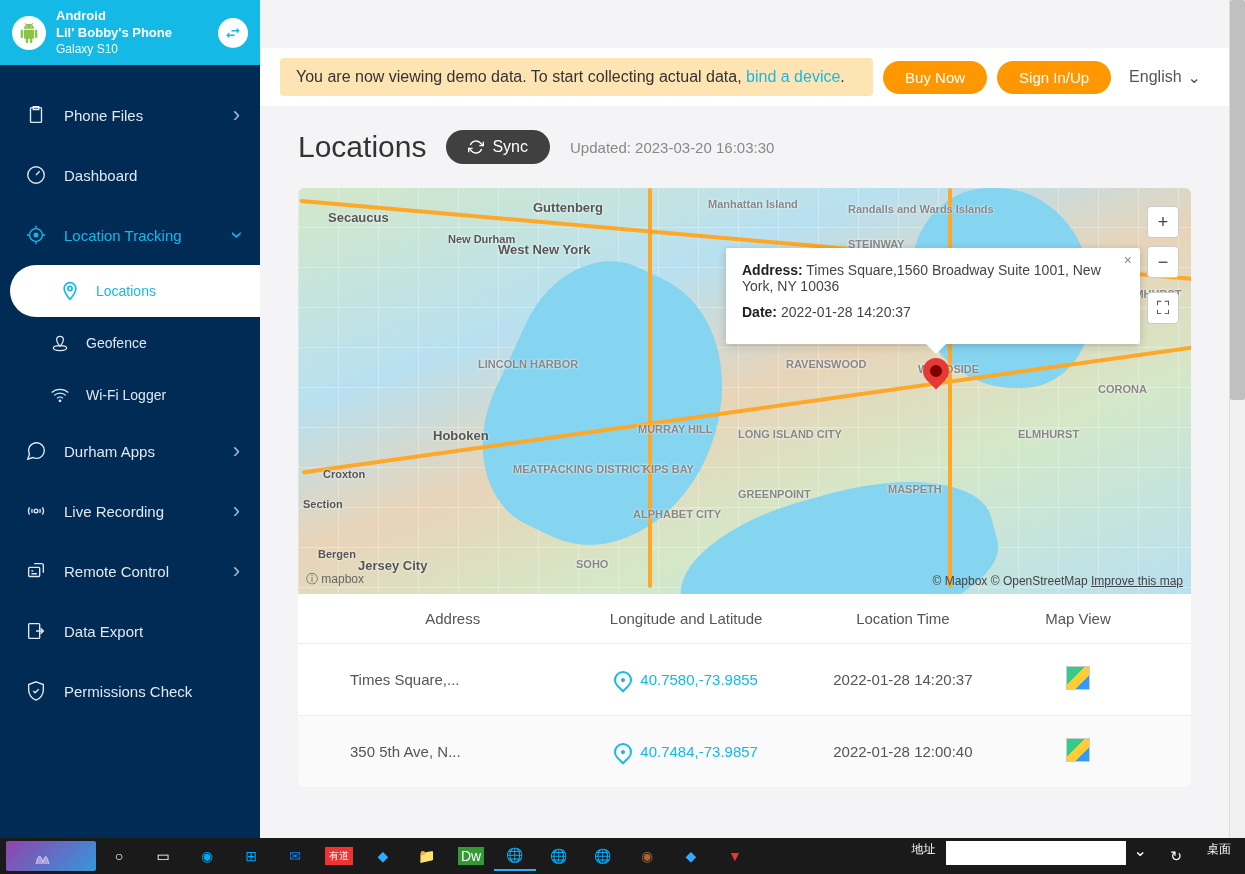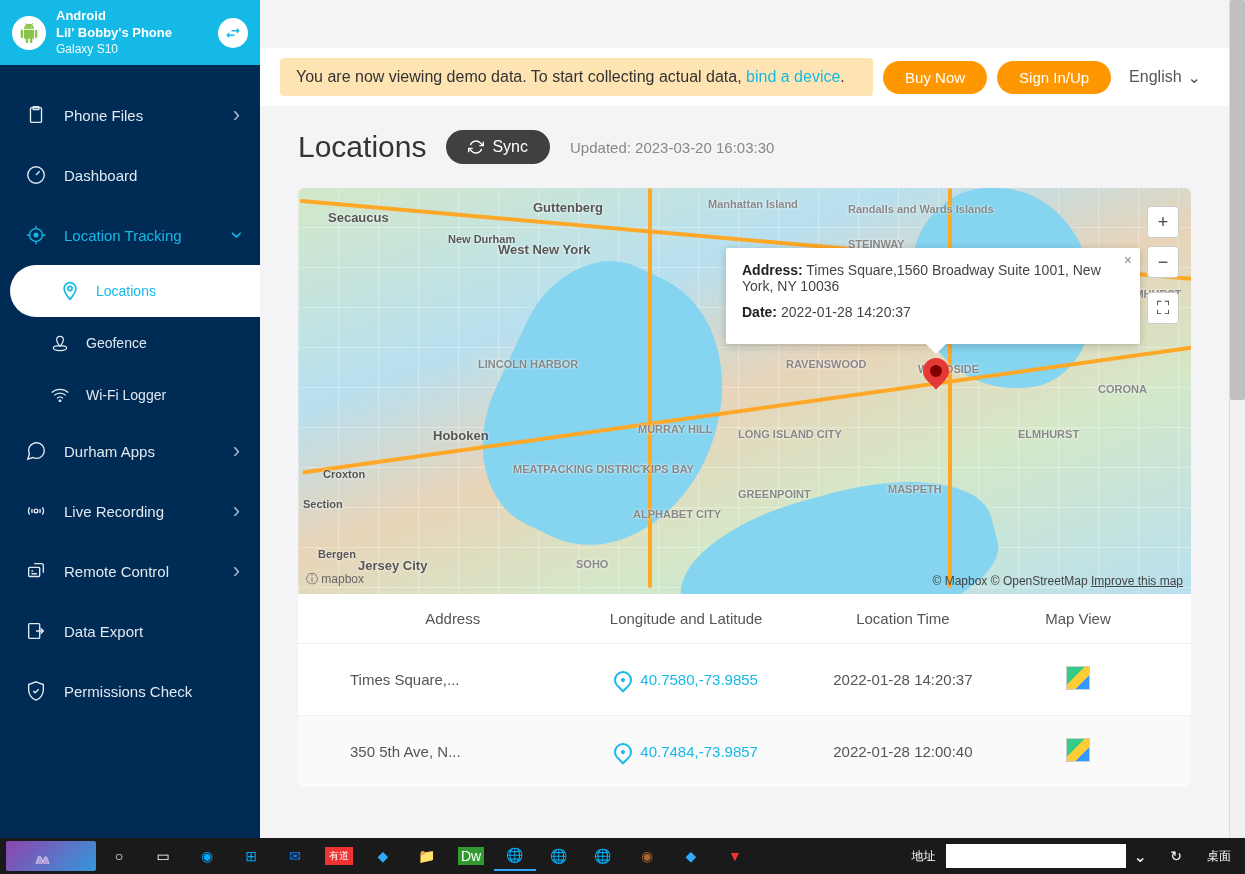--- a/index.html
+++ b/index.html
@@ -86,21 +86,21 @@
 .table-row:nth-child(odd) { background: #fafafa; }
 .coord-cell { color: #15b9e6; display: flex; align-items: center; justify-content: center; gap: 8px; }
 .pin-icon { width: 18px; height: 18px; border: 2px solid #15b9e6; border-radius: 50% 50% 50% 0; transform: rotate(-45deg); display: inline-block; position: relative; }
 .pin-icon::after { content: ''; position: absolute; left: 5px; top: 5px; width: 4px; height: 4px; background: #15b9e6; border-radius: 50%; }
 .map-view-icon { width: 24px; height: 24px; background: linear-gradient(135deg, #3c8 0%, #3c8 40%, #fc3 40%, #fc3 70%, #39f 70%); border: 1px solid #ccc; display: inline-block; }
 
 
 .taskbar { height: 36px; background: #1a1a1a; display: flex; align-items: center; padding: 0 6px; gap: 2px; }
 .tb-item { width: 42px; height: 30px; display: flex; align-items: center; justify-content: center; color: #fff; font-size: 14px; cursor: pointer; }
 .tb-start { width: 90px; background: linear-gradient(135deg, #8e44ad, #3498db); border-radius: 2px; }
-.tb-right { margin-left: auto; display: flex; align-items: center; gap: 2px; }
+.tb-right { margin-left: auto; display: flex; gap: 2px; }
 .tb-input { background: #fff; border: none; height: 24px; padding: 0 8px; width: 180px; font-size: 12px; }
 
 
 .page-scroll { width: 16px; background: #f0f0f0; border-left: 1px solid #ddd; }
 .scroll-thumb { width: 100%; height: 400px; background: #c0c0c0; border-radius: 2px; }
 
 svg { display: block; }
 </style>
 </head>
 <body>

